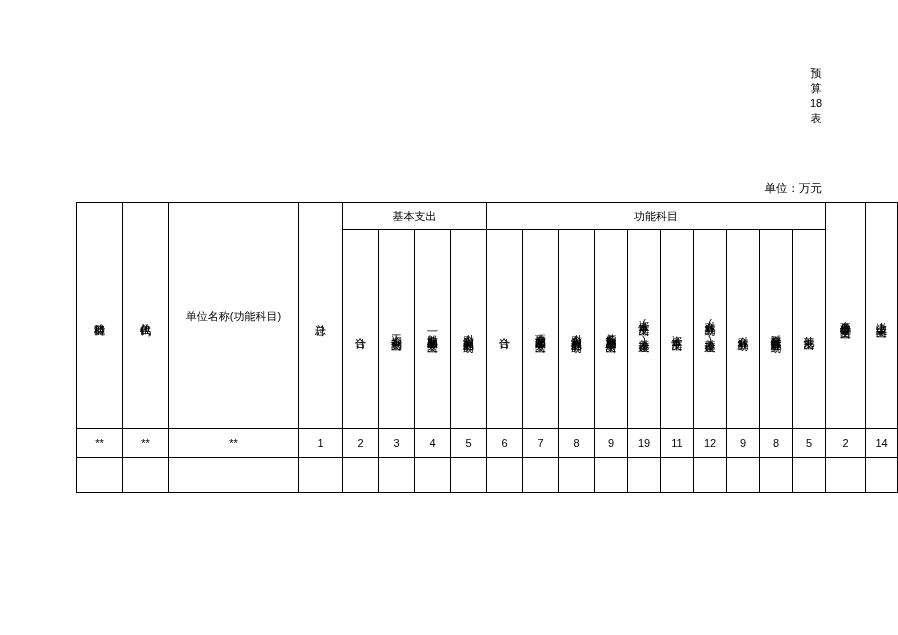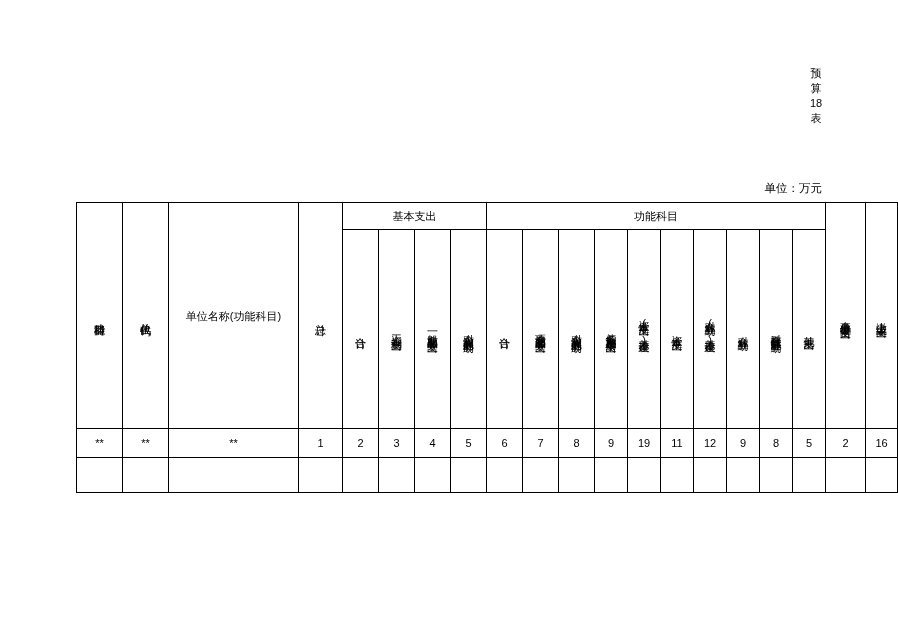--- a/index.html
+++ b/index.html
@@ -225,21 +225,21 @@
       <td>7</td>
       <td>8</td>
       <td>9</td>
       <td>19</td>
       <td>11</td>
       <td>12</td>
       <td>9</td>
       <td>8</td>
       <td>5</td>
       <td>2</td>
-      <td>16</td>
+      <td>14</td>
       <td>18</td>
     </tr>
 
     <tr class="blankrow">
       <td></td>
       <td></td>
       <td></td>
       <td></td>
       <td></td>
       <td></td>

